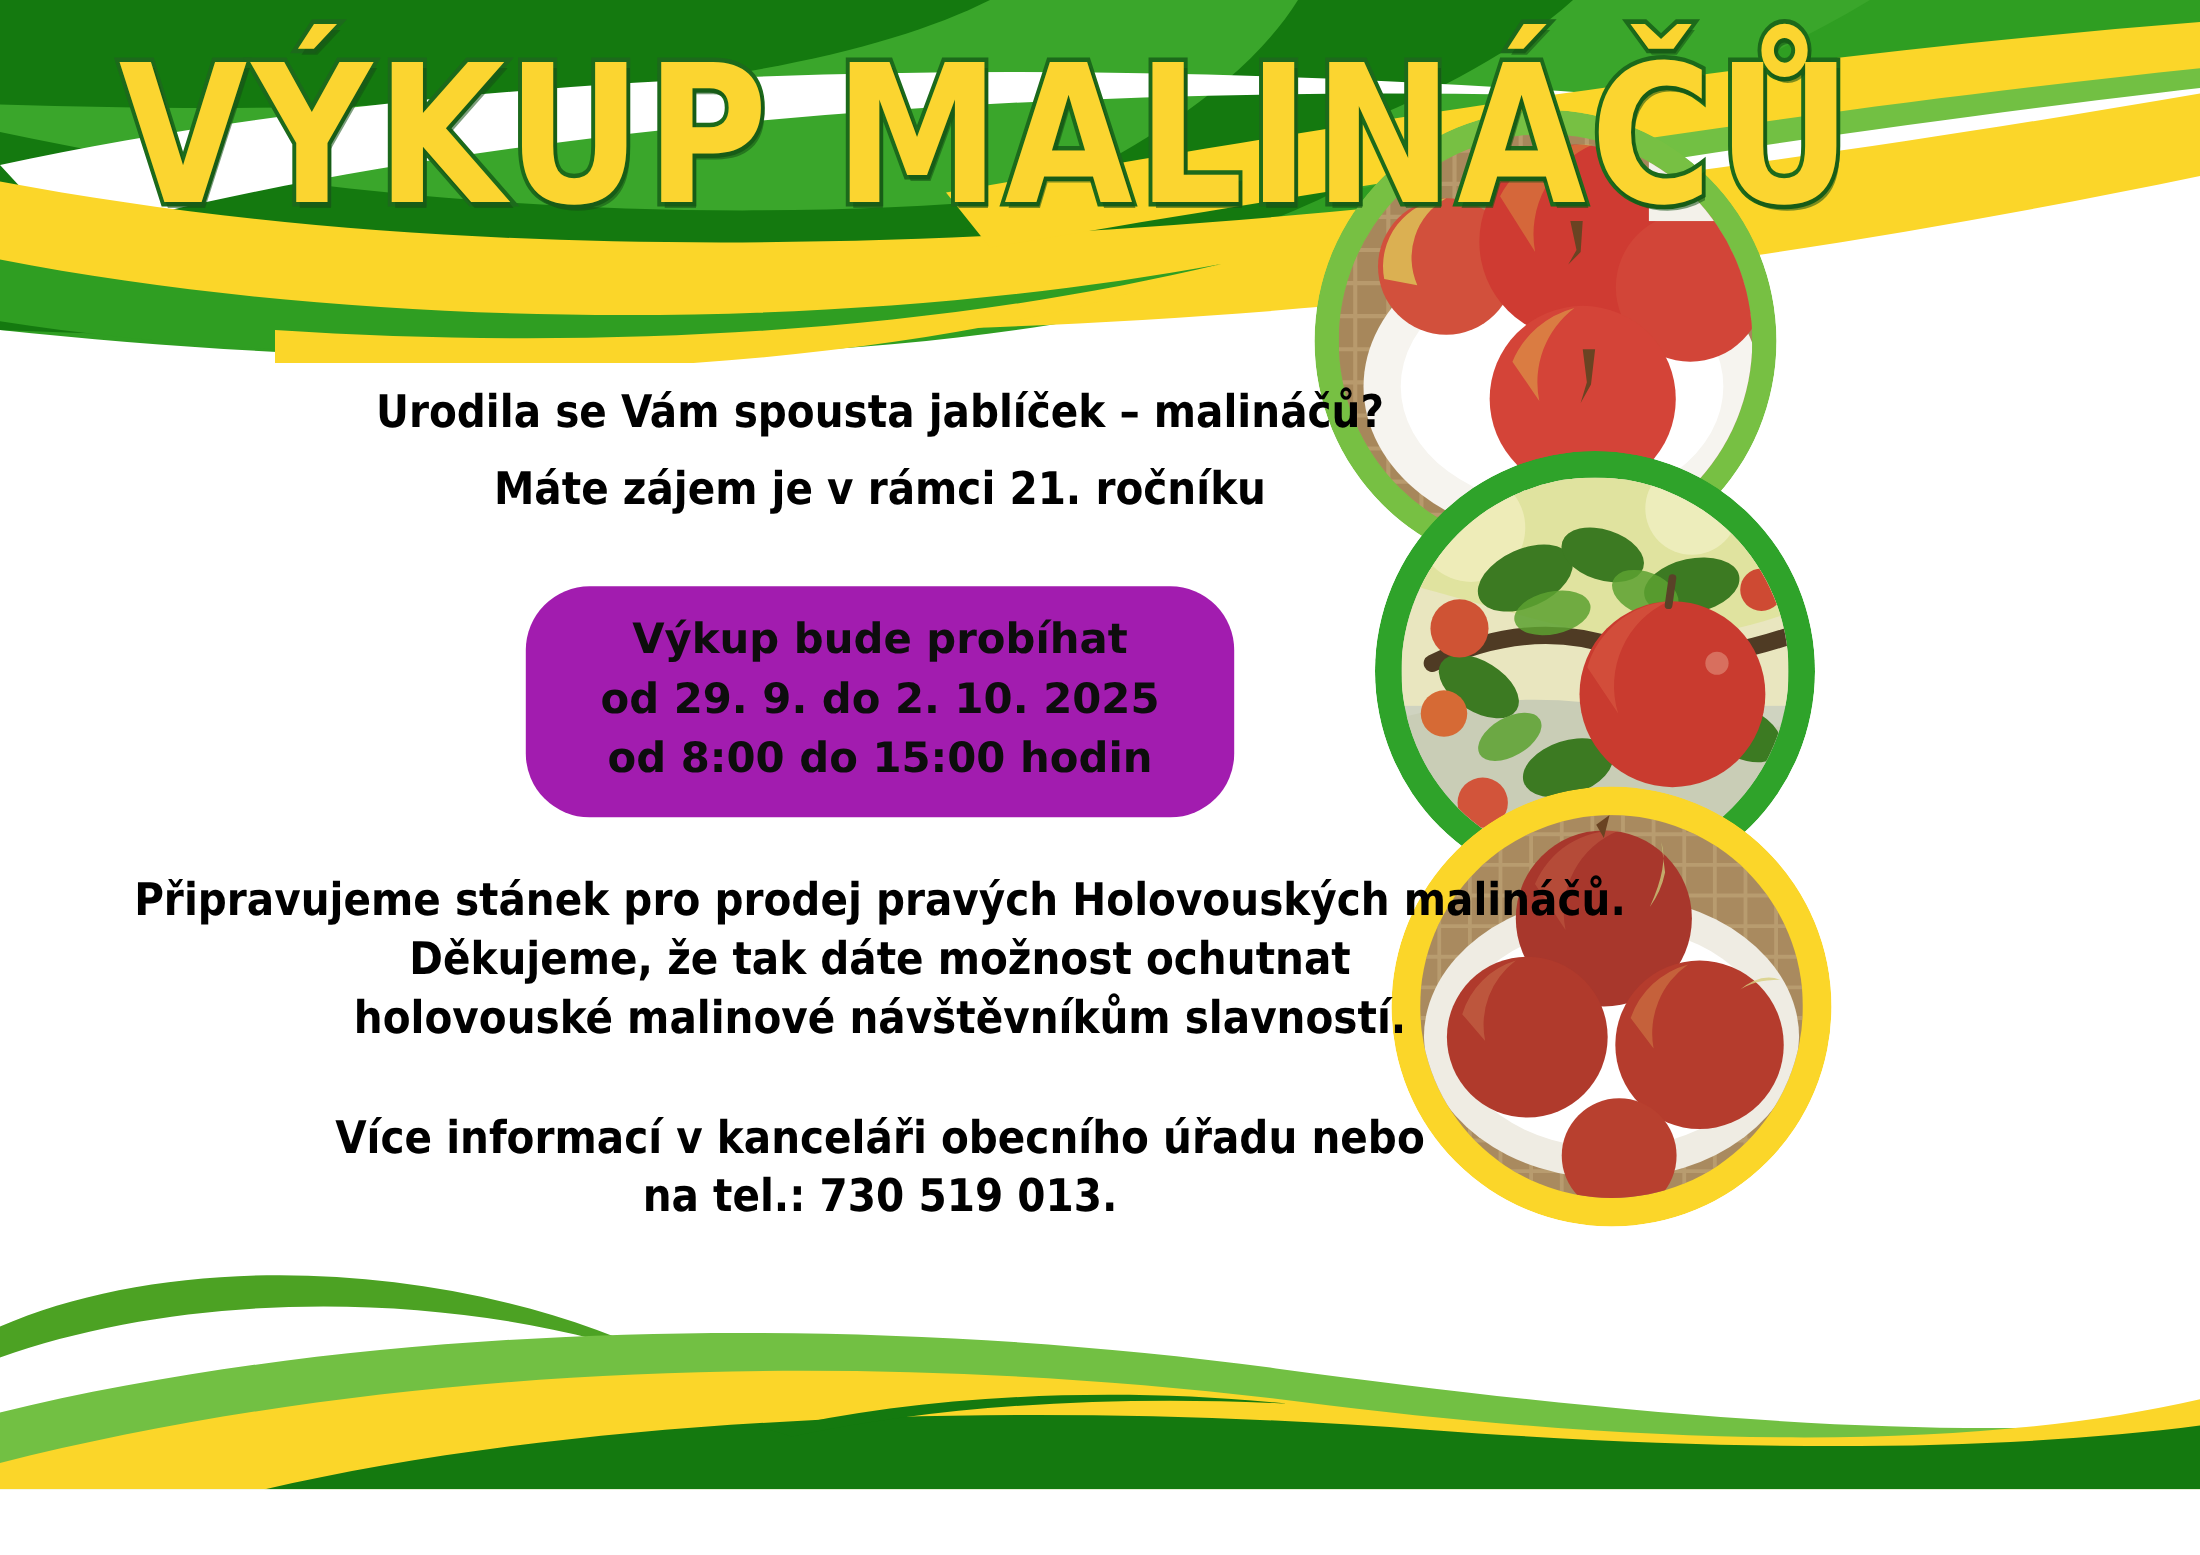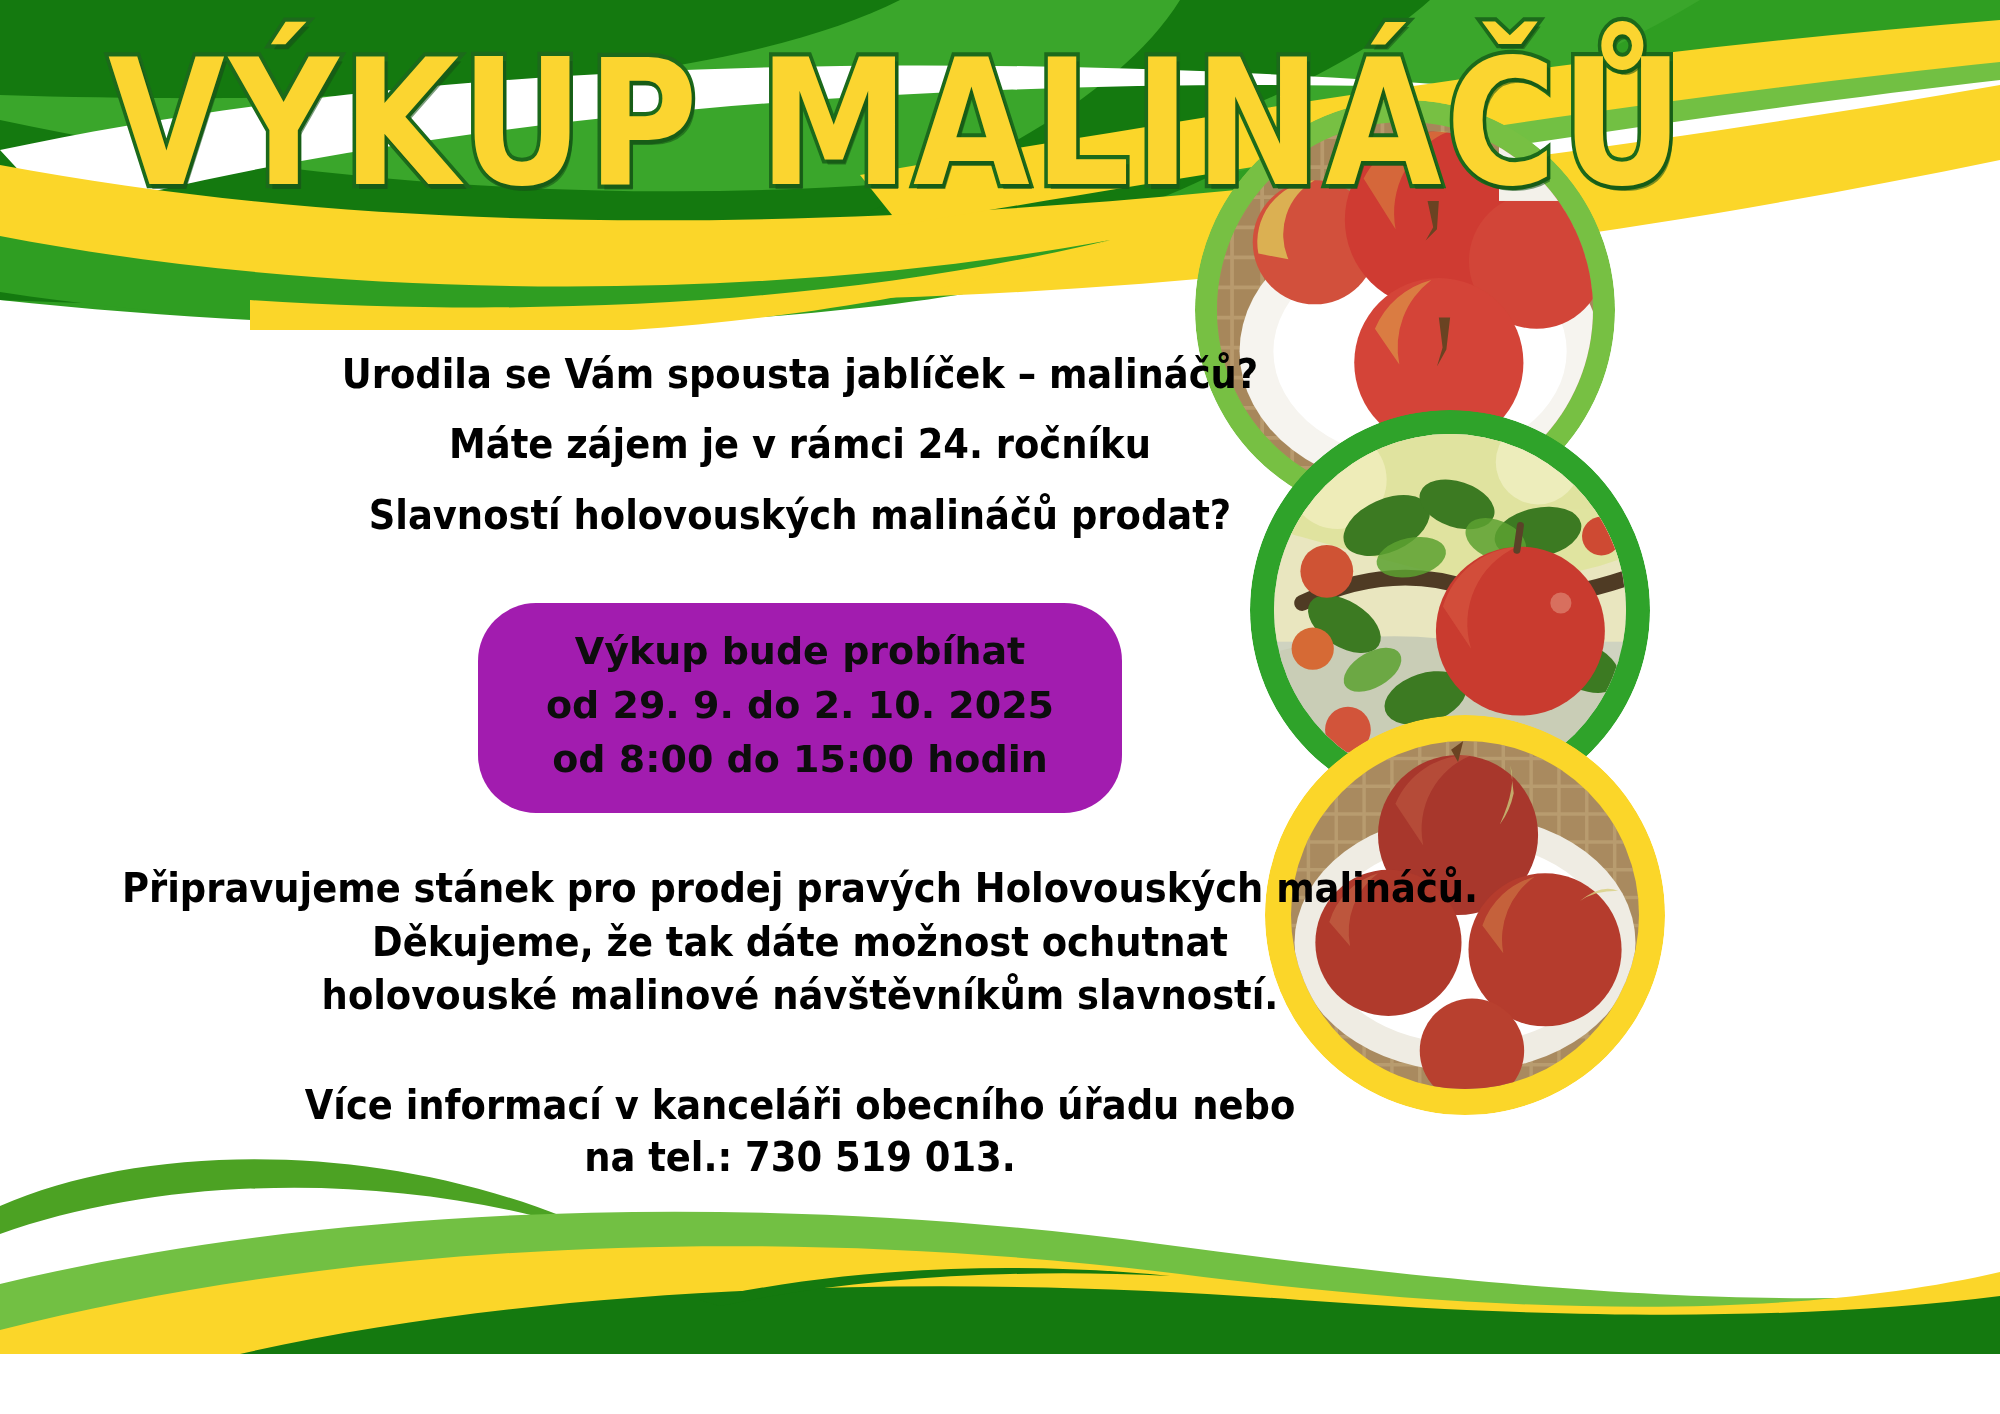--- a/index.html
+++ b/index.html
@@ -276,22 +276,21 @@
         <path d="M166 92 q12 -10 22 -6 q-14 0 -22 6 z" fill="#d8cf80" opacity="0.8"></path>
         <circle cx="104" cy="178" r="30" fill="#b8402f"></circle>
       </svg>
     </div>
   </div>
 
   <div class="content">
 
     <div>
       <div class="para intro">Urodila se Vám spousta jablíček – malináčů?</div>
-      <div class="para intro">Máte zájem je v rámci 24. ročníku</div>
-      <div class="para intro">Slavností holovouských malináčů prodat?</div>
+      <div class="para intro">Máte zájem je v rámci 21. ročníku</div>
     </div>
 
 
     <div class="spacer-1"></div>
 
     <div class="box-row">
       <div class="green-box">
         <div class="line">Výkup bude probíhat</div>
         <div class="line">od 29. 9. do 2. 10. 2025</div>
         <div class="line">od 8:00 do 15:00 hodin</div>

